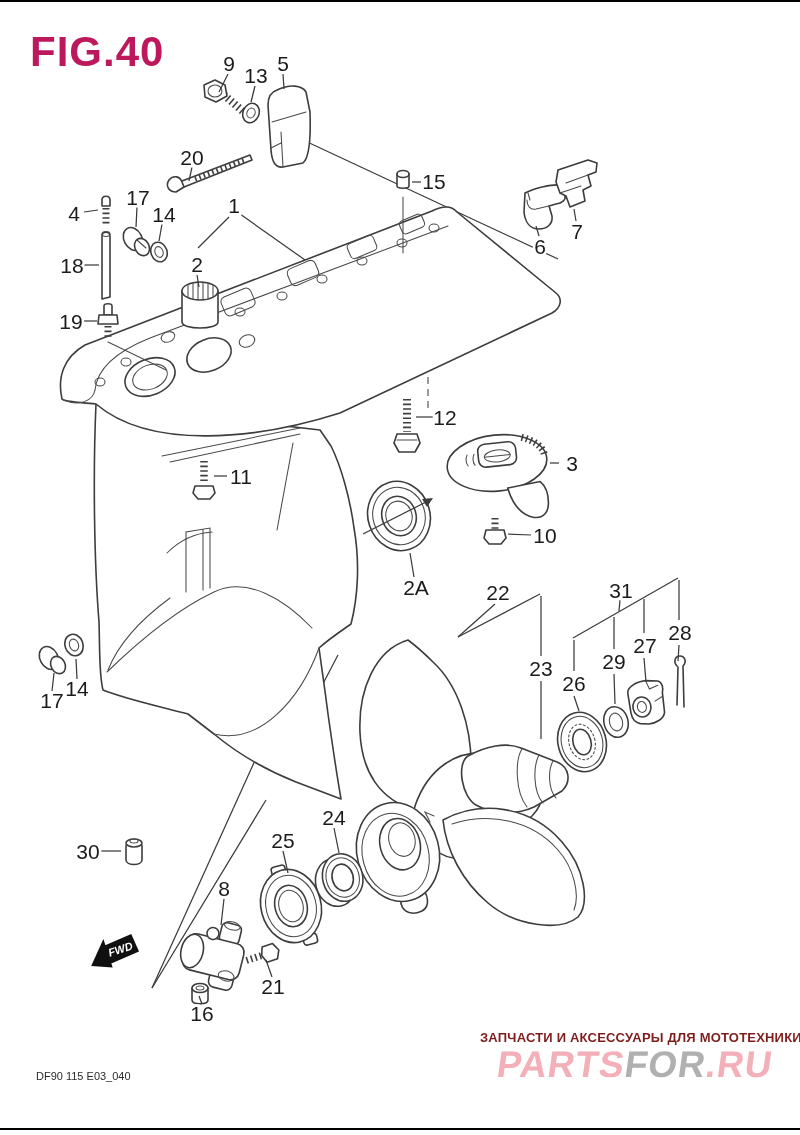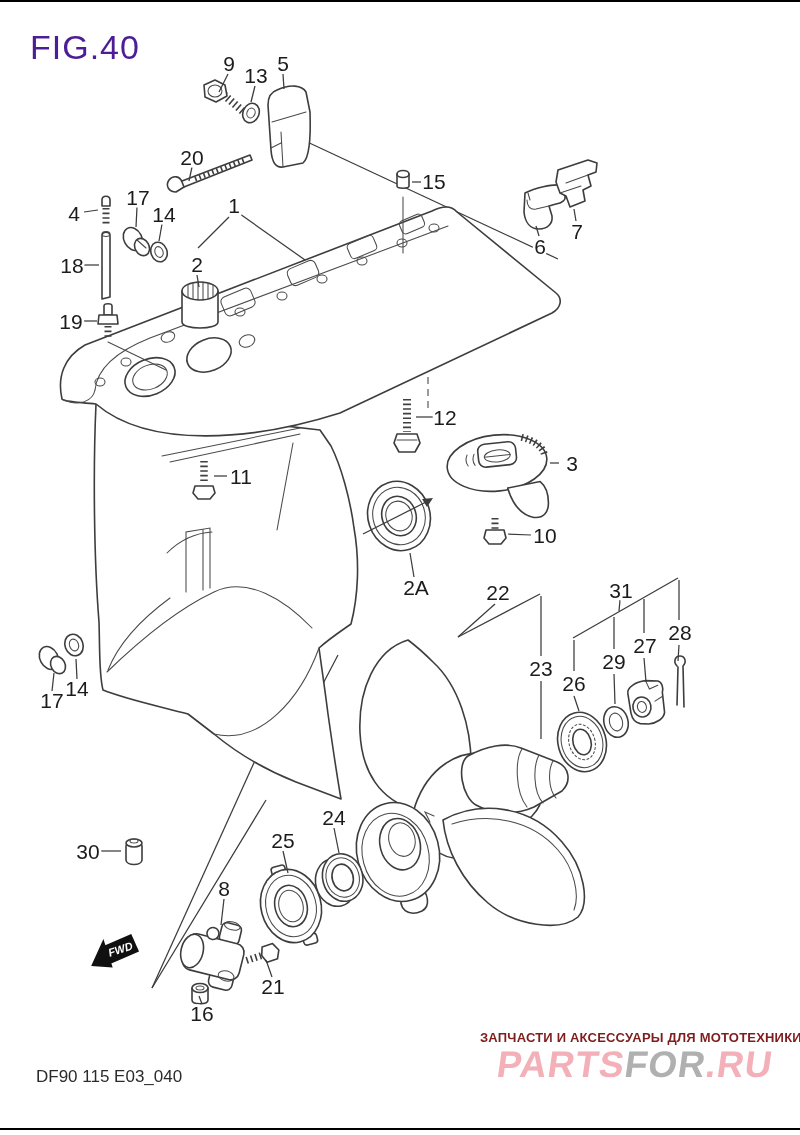--- a/index.html
+++ b/index.html
@@ -1,32 +1,32 @@
 <!DOCTYPE html>
 <html><head>
 <meta charset="utf-8">
 <style>
   html,body{margin:0;padding:0;background:#e8e8e8;}
   #page{position:relative;width:800px;height:1135px;background:#ffffff;overflow:hidden;
         font-family:"Liberation Sans",sans-serif;}
   #border-top,#border-bottom{position:absolute;left:0;width:800px;background:#000;}
   #border-top{top:0;height:2px;}
   #border-bottom{top:1128px;height:2px;}
-  #fig-title{position:absolute;left:30px;top:28px;font-size:34px;font-weight:400;
-             color:#4c1d95;letter-spacing:1px;}
+  #fig-title{position:absolute;left:30px;top:28px;font-size:42px;font-weight:700;
+             color:#be185d;letter-spacing:1px;}
   #diagram-svg{position:absolute;left:0;top:0;}
   .ln{stroke:#3d3d3d;stroke-width:1.6;fill:none;stroke-linecap:round;stroke-linejoin:round;}
   .lnf{stroke:#3d3d3d;stroke-width:1.6;fill:#ffffff;stroke-linecap:round;stroke-linejoin:round;}
   .dt{stroke:#4a4a4a;stroke-width:1.05;fill:none;stroke-linecap:round;}
   .ld{stroke:#3c3c3c;stroke-width:1.25;fill:none;}
   .dash{stroke:#4a4a4a;stroke-width:1.1;fill:none;stroke-dasharray:7 5;}
   .thr{stroke:#3f3f3f;fill:none;stroke-dasharray:1.6 3;}
   .plbl{font-family:"Liberation Sans",sans-serif;font-size:21px;fill:#1b1b1b;
         text-anchor:middle;paint-order:stroke;stroke:#ffffff;stroke-width:5px;}
-  #footer{position:absolute;left:36px;top:1064px;color:#2b2b2b;font-size:17px;line-height:25px;}
+  #footer{position:absolute;left:36px;top:1064px;color:#2b2b2b;font-size:11px;line-height:25px;}
   #watermark{position:absolute;left:480px;top:1030px;width:310px;text-align:center;}
   #wm-line1{font-size:13px;font-weight:600;white-space:nowrap;letter-spacing:.2px;}
   #wm-logo{font-size:37px;font-weight:800;letter-spacing:1px;transform:skewX(-8deg);
            margin-top:2px;white-space:nowrap;line-height:36px;}
 </style>
 </head>
 <body>
 
 <div id="page">
   <div id="border-top"></div>

